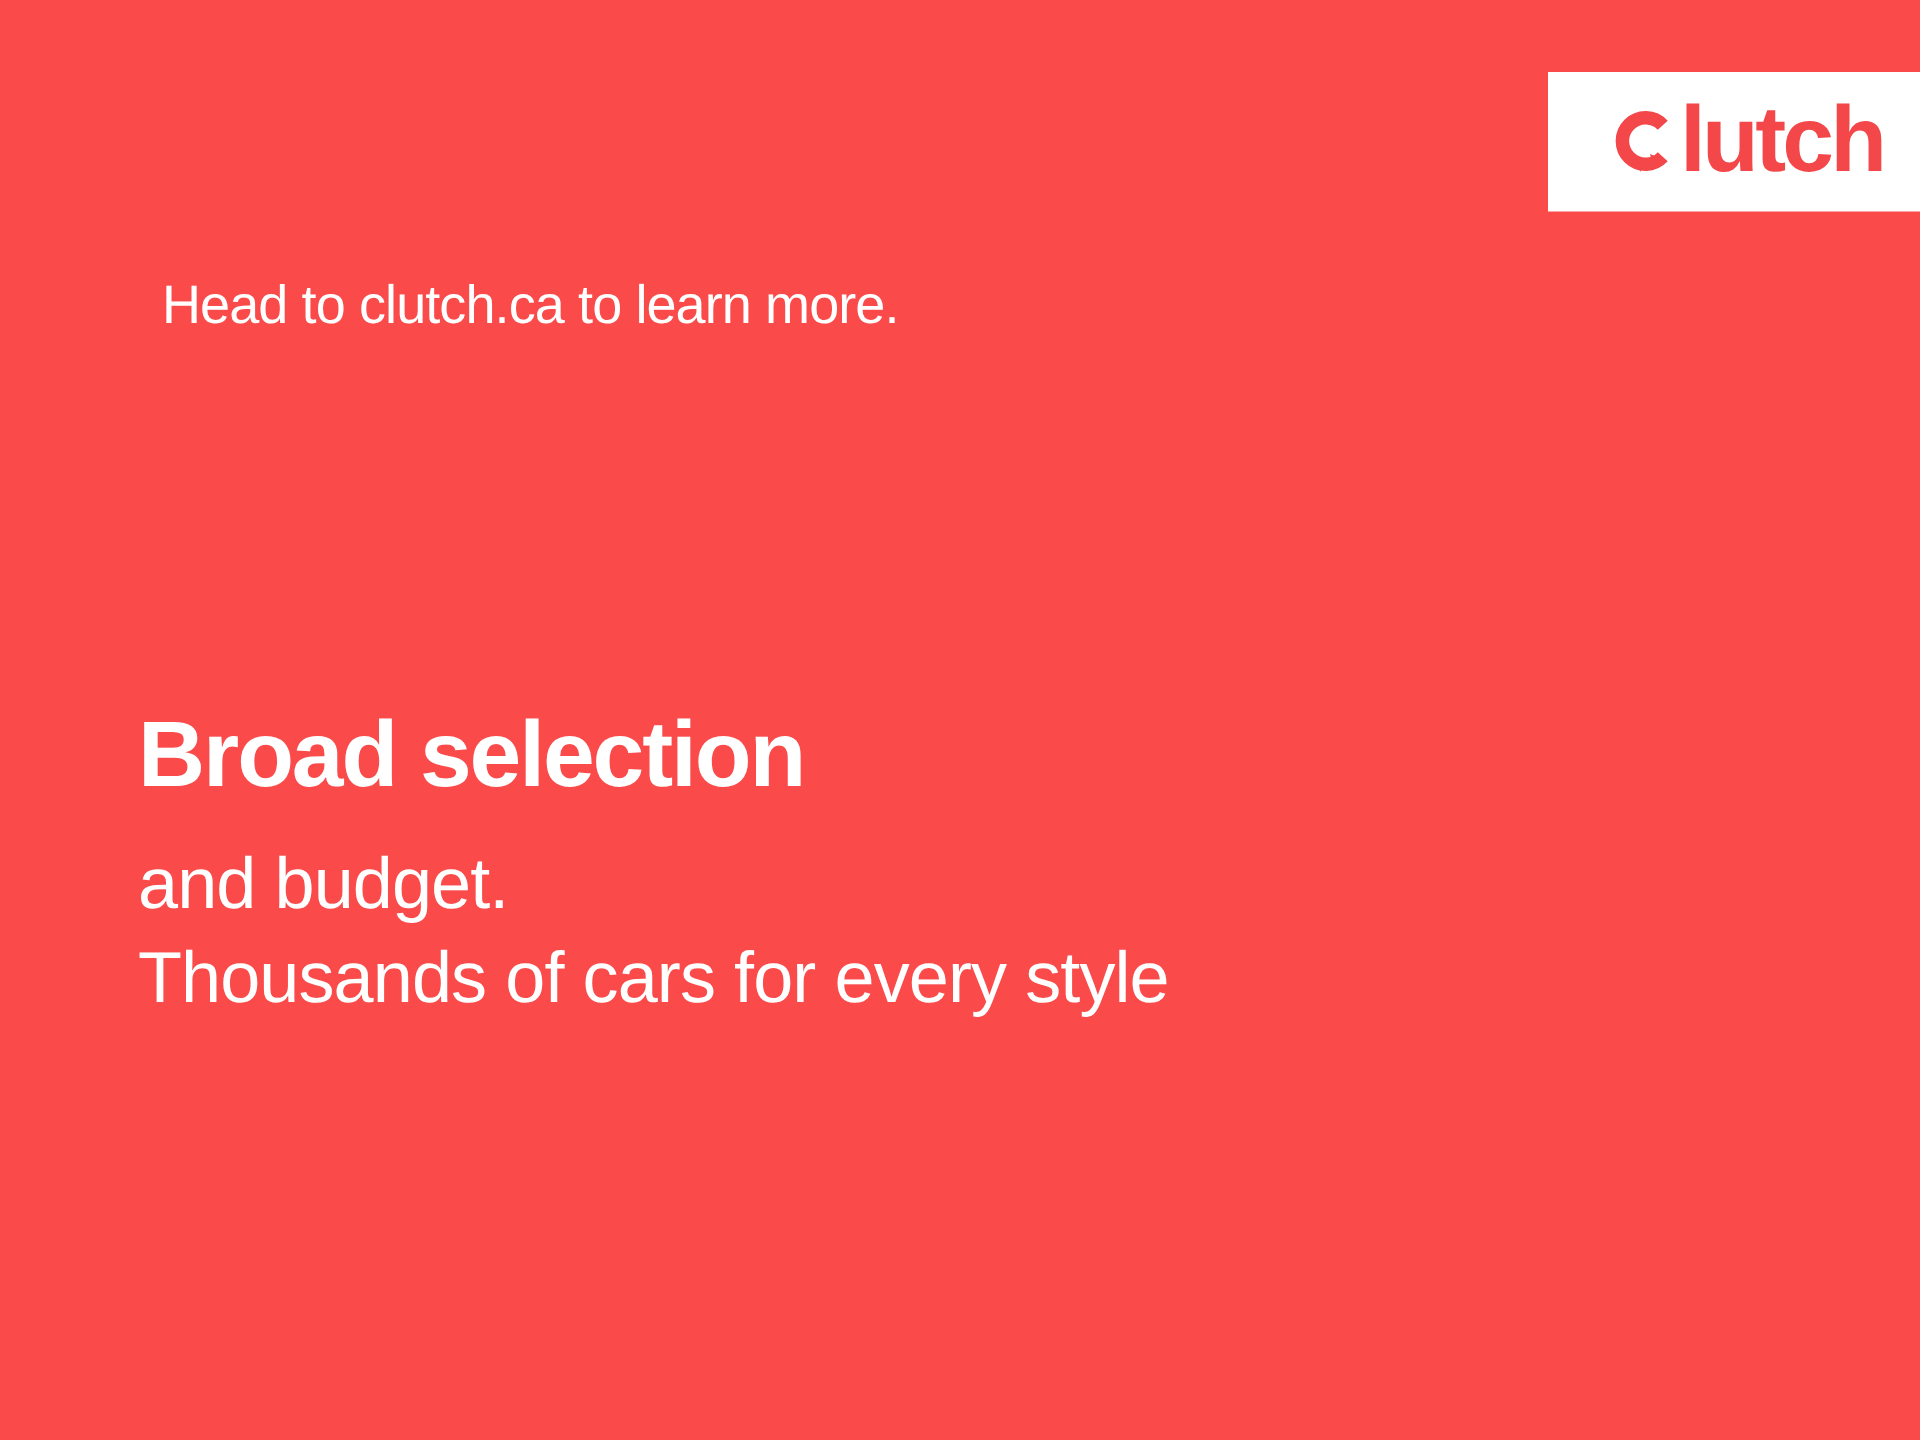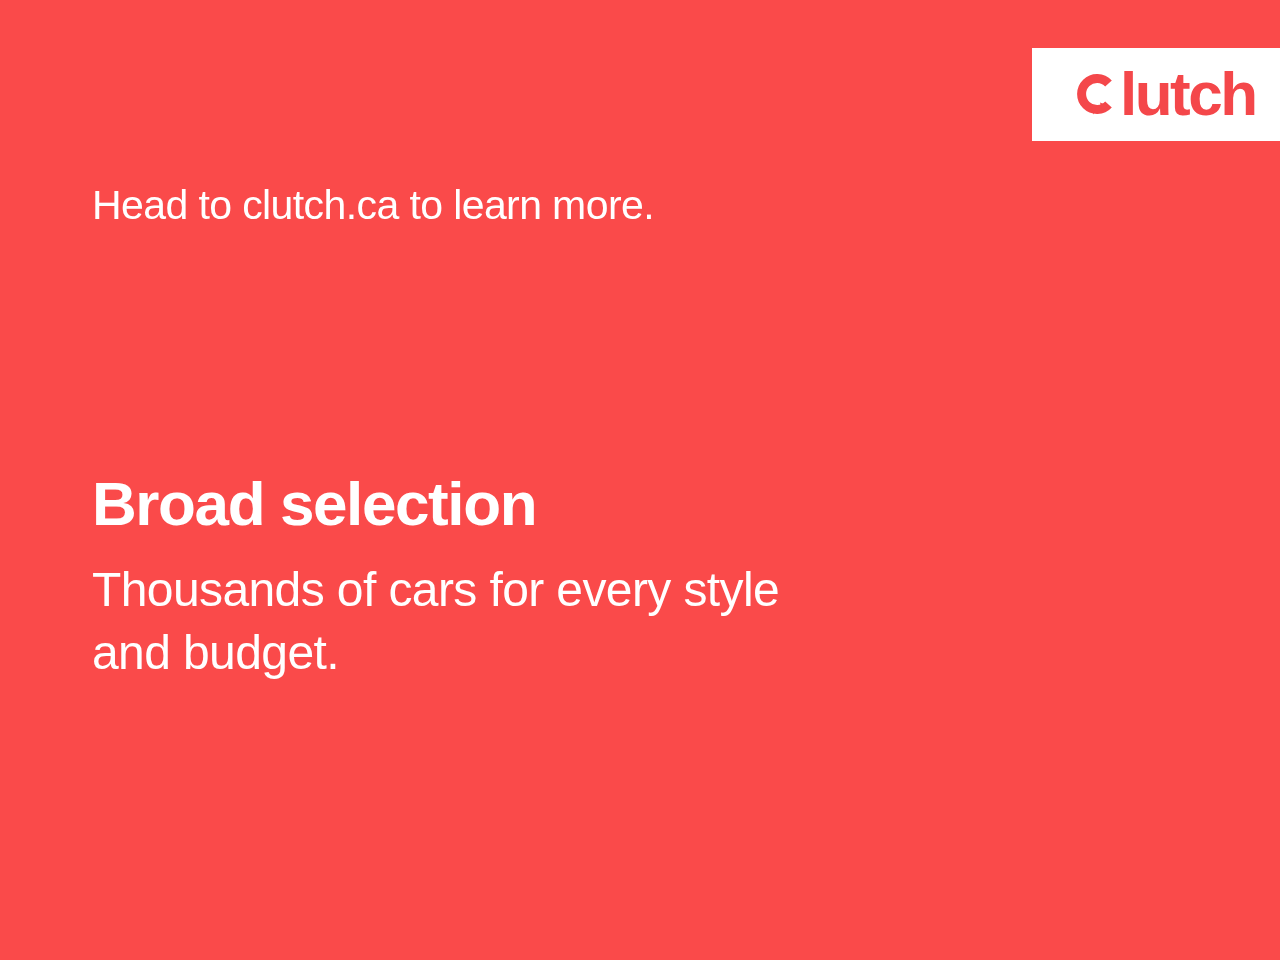--- a/index.html
+++ b/index.html
@@ -67,23 +67,23 @@
     font-weight: bold;
     line-height: 0.78;
     letter-spacing: -2.5px;
     color: #f4474a;
     white-space: nowrap;
   }
 
   
   .eyebrow {
     position: absolute;
-    left: 92px;
+    left: 108px;
     top: 182px;
-    font-size: 41px;
+    font-size: 36px;
     font-weight: normal;
     letter-spacing: -0.6px;
     color: #ffffff;
     white-space: nowrap;
   }
 
   
   .headline-block {
     position: absolute;
     left: 92px;
@@ -134,18 +134,18 @@
       <span class="logo-word">lutch</span>
     </div>
   </div>
 
   <div class="eyebrow">Head to clutch.ca to learn more.</div>
 
   <div class="headline-block">
     <div class="headline">Broad selection</div>
 
     <div class="subhead">
+      <span class="subhead-line">and budget.</span>
       <span class="subhead-line">Thousands of cars for every style</span>
-      <span class="subhead-line">and budget.</span>
     </div>
   </div>
 
 </div>
 
 </body></html>

